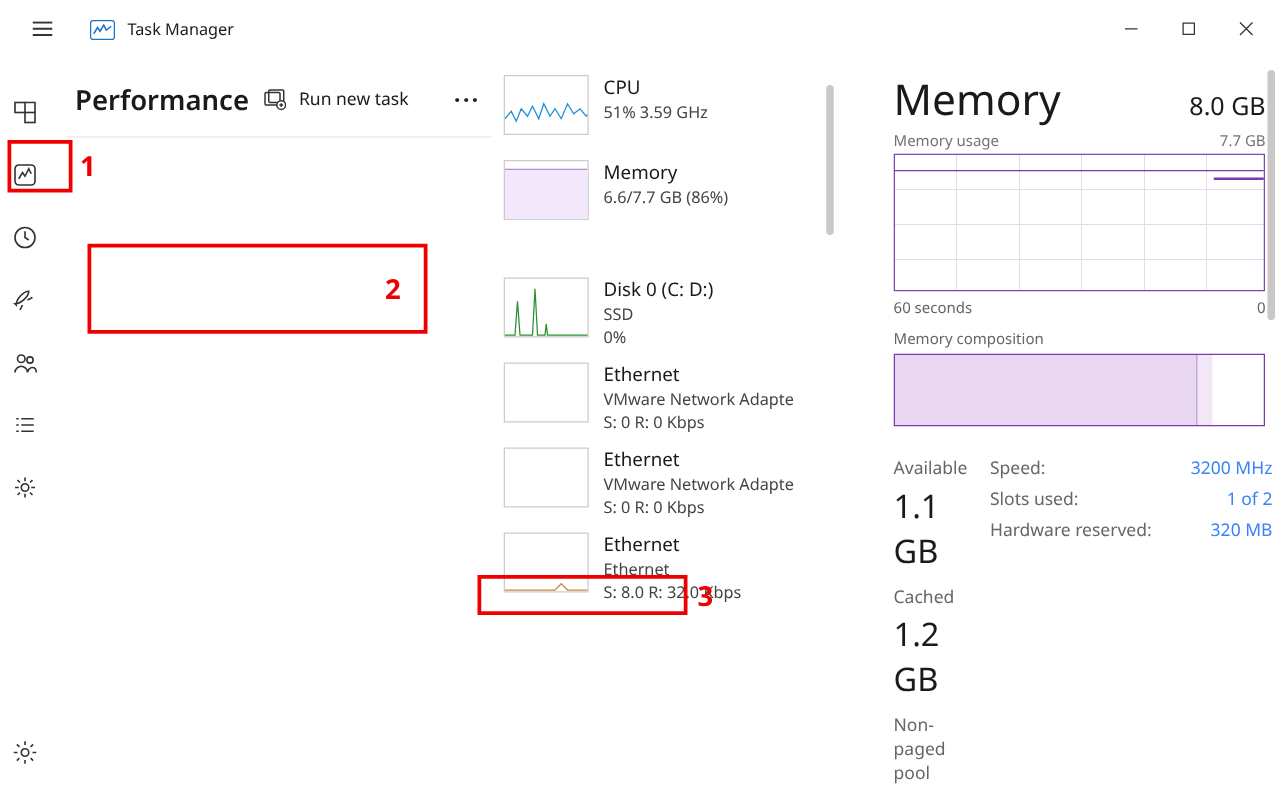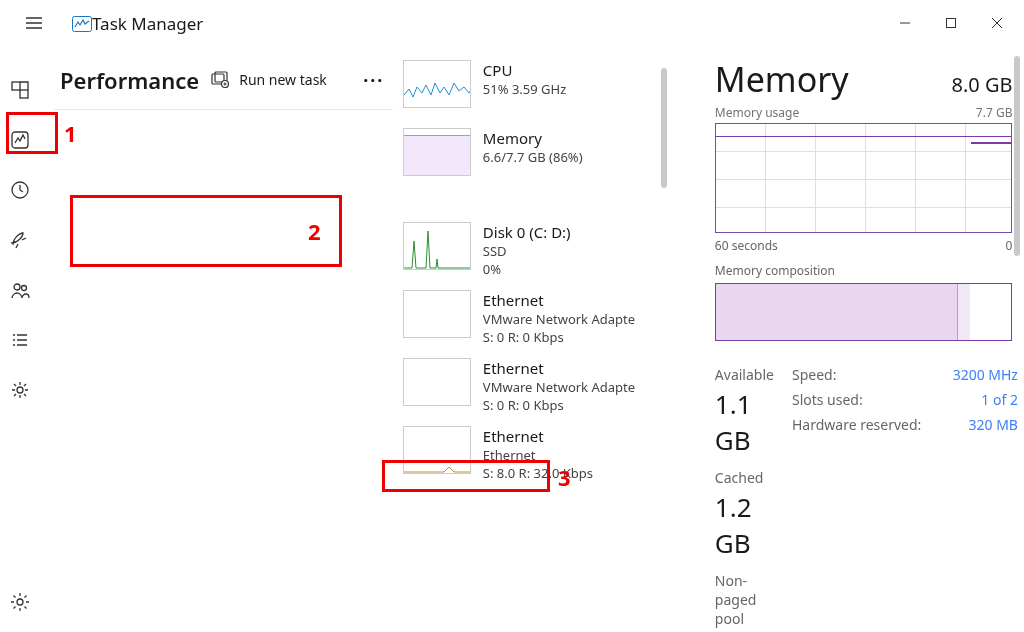--- a/index.html
+++ b/index.html
@@ -13,21 +13,21 @@
 }
 .titlebar {
   height: 46px;
   display: flex;
   align-items: center;
   padding: 0 4px 0 16px;
 }
 .hamburger { width: 36px; height:36px; display:flex; align-items:center; justify-content:center; cursor:pointer; border-radius:4px; }
 .hamburger svg { width:16px; height:12px; }
 .app-icon { margin-left: 20px; width: 20px; height: 16px; }
-.app-title { margin-left: 0; font-size: 17px; }
+.app-title { margin-left: 10px; font-size: 13px; }
 .win-controls { margin-left:auto; display:flex; }
 .win-btn { width: 46px; height:46px; display:flex; align-items:center; justify-content:center; cursor:pointer; }
 .win-btn svg { width:12px; height:12px; }
 
 .body-row { display:flex; height: calc(632px - 46px); }
 .sidebar { width: 60px; display:flex; flex-direction:column; align-items:center; padding-top:24px; gap:10px;}
 .side-icon { width:40px; height:40px; display:flex; align-items:center; justify-content:center; border-radius:6px; cursor:pointer; position:relative;}
 .side-icon.active::before { content:''; position:absolute; left:-6px; width:3px; height:18px; background:#1975c5; border-radius:2px; top:11px;}
 .side-icon svg { width:20px; height:20px; stroke:#333; fill:none; stroke-width:1.3; }
 .side-bottom { margin-top:auto; margin-bottom:10px; }

